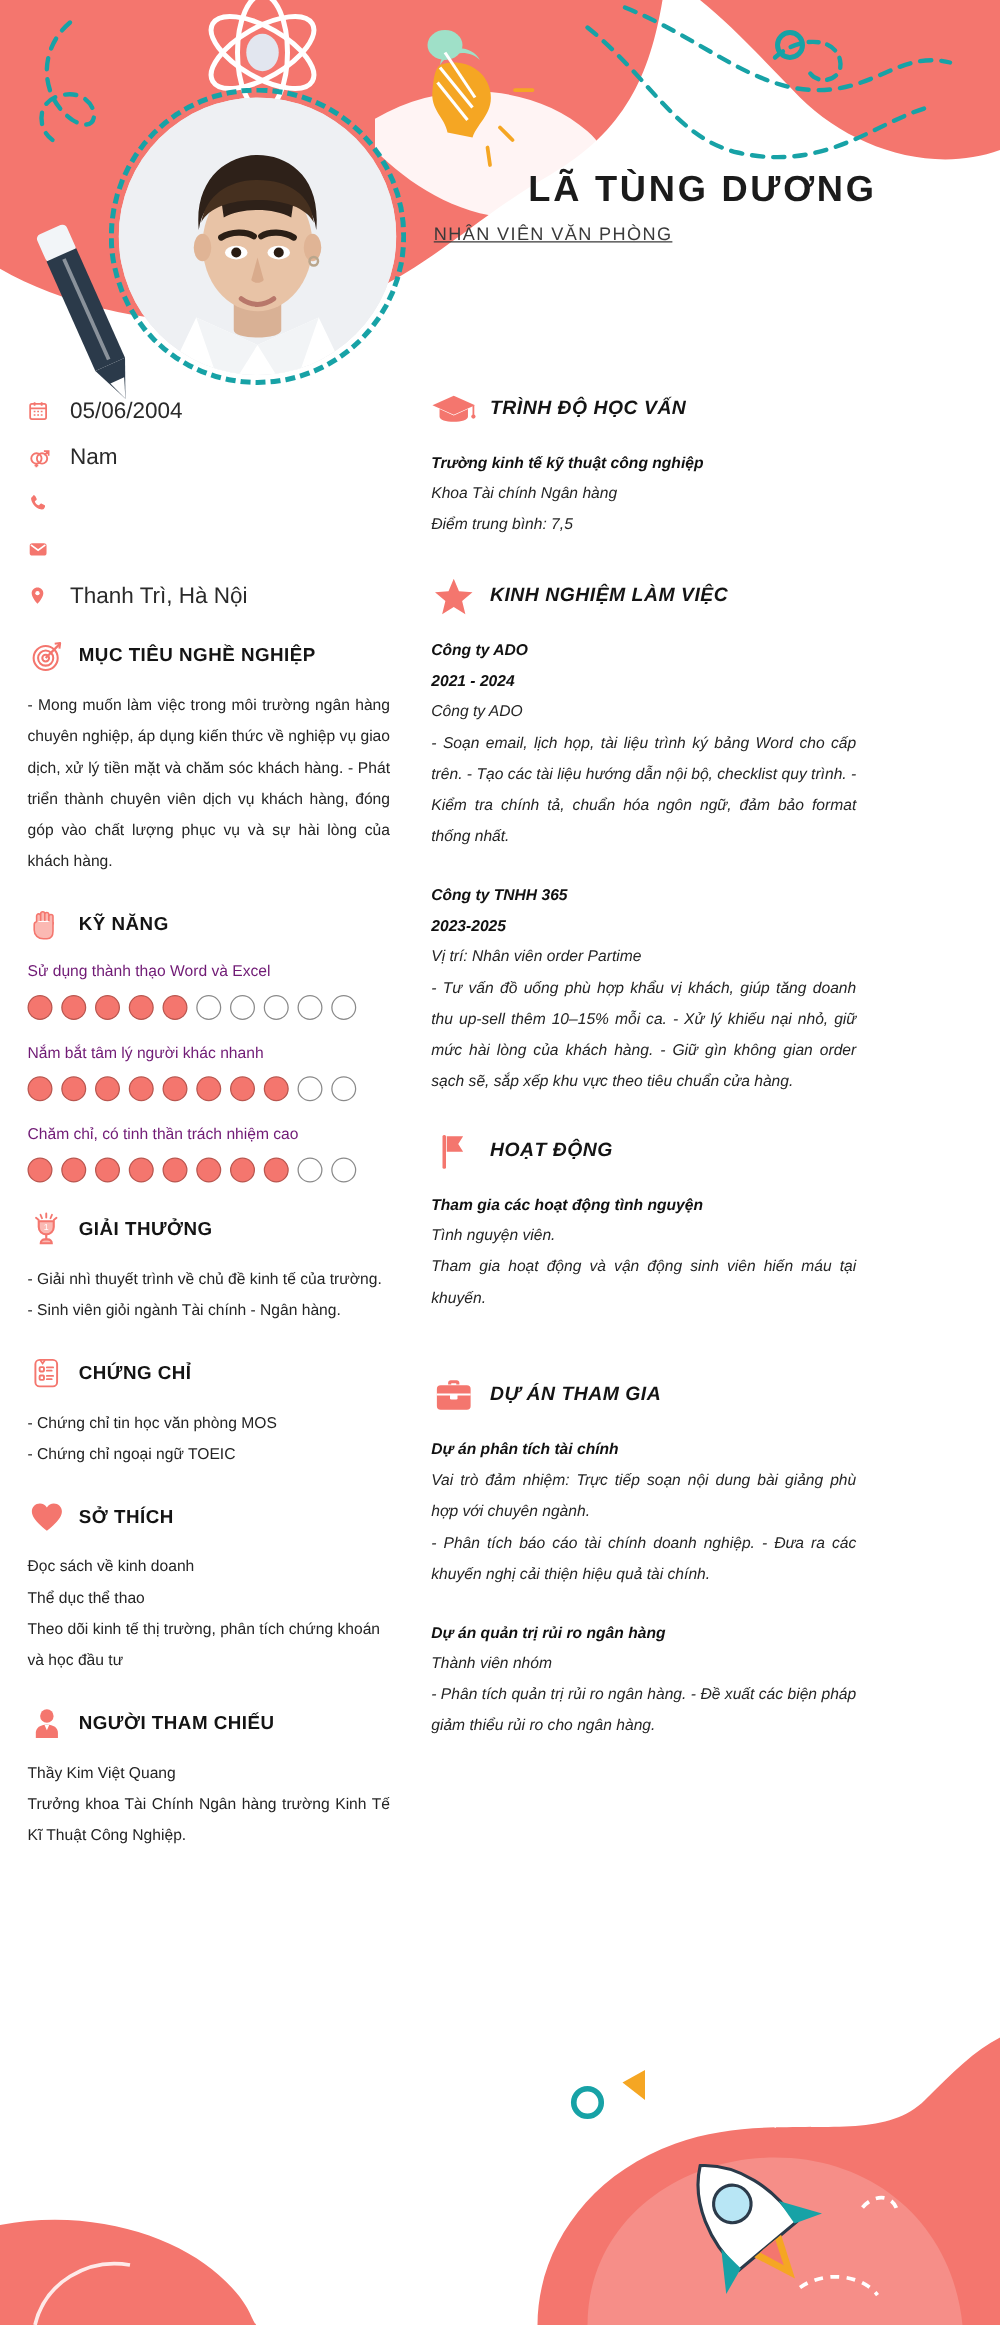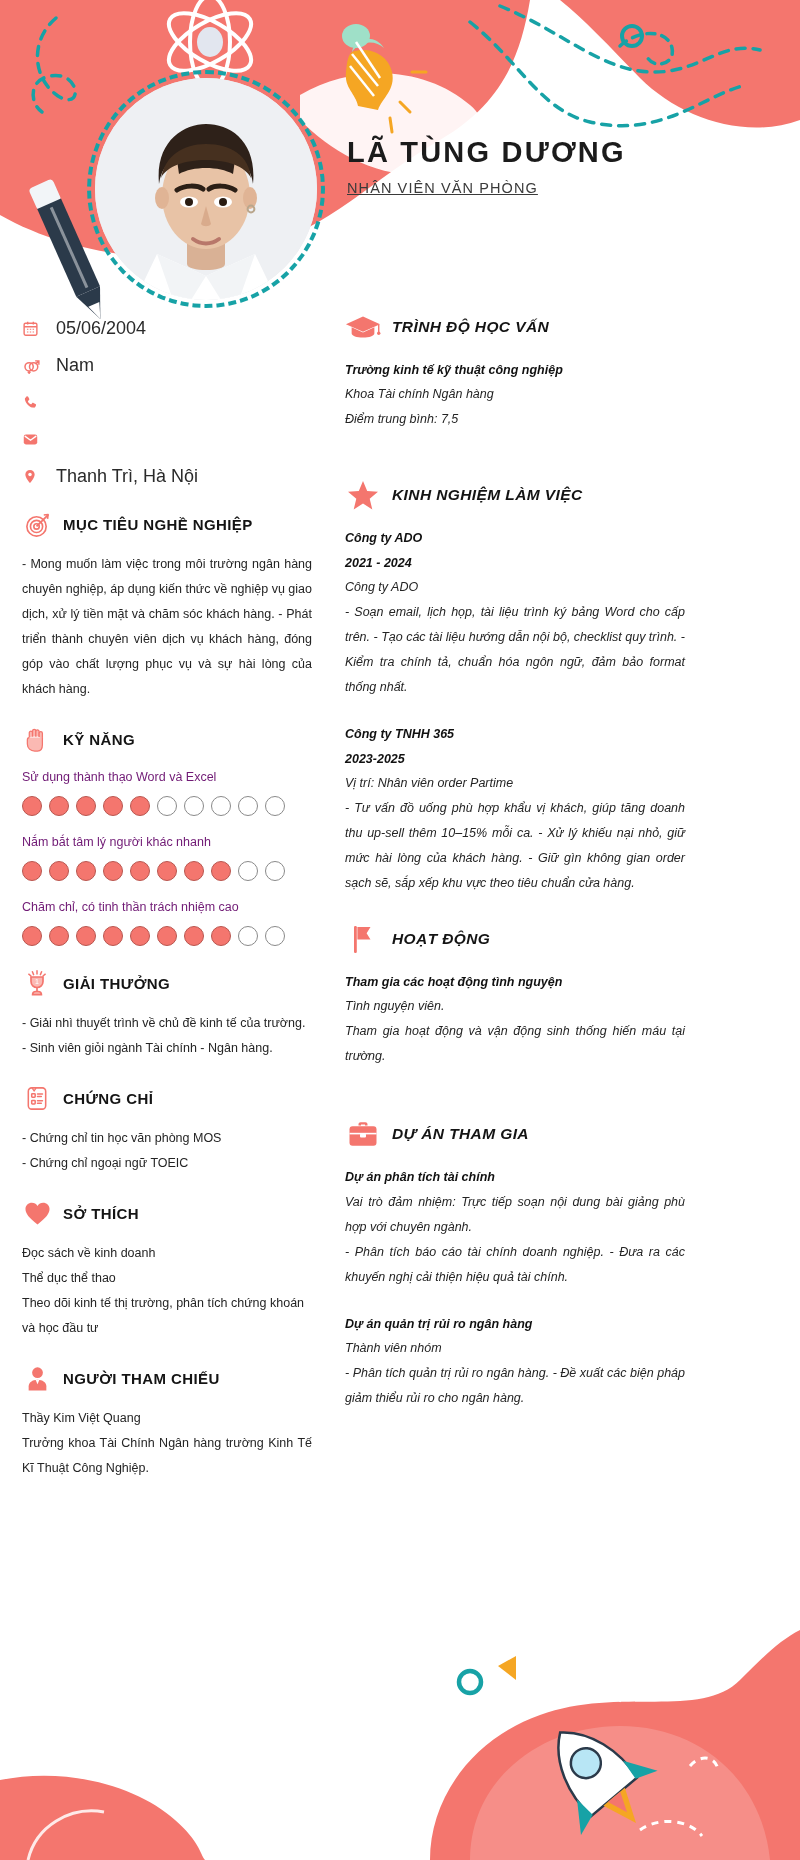--- a/index.html
+++ b/index.html
@@ -51,20 +51,21 @@
     position: absolute;
     left: 347px; top: 136px;
     width: 430px;
   }
   .cv-name {
     font-size: 29px;
     font-weight: 700;
     letter-spacing: 2.2px;
     color: #1b1b1b;
     line-height: 1.15;
+    text-align: center;
   }
   .cv-role {
     margin-top: 11px;
     font-size: 14.5px;
     letter-spacing: 1.1px;
     color: #3a3a3a;
     text-decoration: underline;
   }
 
   
@@ -492,21 +493,21 @@
         </span>
         <span class="sec-title rt">TRÌNH ĐỘ HỌC VẤN</span>
       </div>
       <div style="margin-top:14px">
         <div class="p-bold">Trường kinh tế kỹ thuật công nghiệp</div>
         <div class="p-line">Khoa Tài chính Ngân hàng</div>
         <div class="p-line">Điểm trung bình: 7,5</div>
       </div>
     </div>
 
-    <div style="margin-top:46px">
+    <div style="margin-top:28px">
       <div class="sec-head">
         <span class="sec-ico rt">
           <svg width="32" height="31" viewBox="0 0 32 31" fill="#f4766e">
             <path d="M16 1 L20.2 11 L31 11.8 L22.7 18.8 L25.3 29.4 L16 23.6 L6.7 29.4 L9.3 18.8 L1 11.8 L11.8 11 Z"></path>
           </svg>
         </span>
         <span class="sec-title rt">KINH NGHIỆM LÀM VIỆC</span>
       </div>
 
       <div style="margin-top:14px">
@@ -531,21 +532,21 @@
           <svg width="26" height="30" viewBox="0 0 26 30" fill="#f4766e">
             <rect x="4" y="2" width="2.8" height="27" rx="1.2"></rect>
             <path d="M7.4 3 H20.5 L16.6 9.2 L20.5 15.4 H7.4 Z"></path>
           </svg>
         </span>
         <span class="sec-title rt">HOẠT ĐỘNG</span>
       </div>
       <div style="margin-top:14px">
         <div class="p-bold">Tham gia các hoạt động tình nguyện</div>
         <div class="p-line">Tình nguyện viên.</div>
-        <div class="p-just">Tham gia hoạt động và vận động sinh thống hiến máu tại trường.</div>
+        <div class="p-just">Tham gia hoạt động và vận động sinh viên hiến máu tại khuyến.</div>
       </div>
     </div>
 
     <div style="margin-top:48px">
       <div class="sec-head">
         <span class="sec-ico rt">
           <svg width="30" height="27" viewBox="0 0 30 27" fill="#f4766e">
             <path d="M10.5 4.5 V3.2 C10.5 2 11.4 1.2 12.6 1.2 H17.4 C18.6 1.2 19.5 2 19.5 3.2 V4.5 H17 V3.6 H13 V4.5 Z"></path>
             <rect x="1.5" y="5.2" width="27" height="19.5" rx="3"></rect>
             <rect x="12" y="12.4" width="6" height="4.2" rx="1" fill="#ffffff"></rect>

